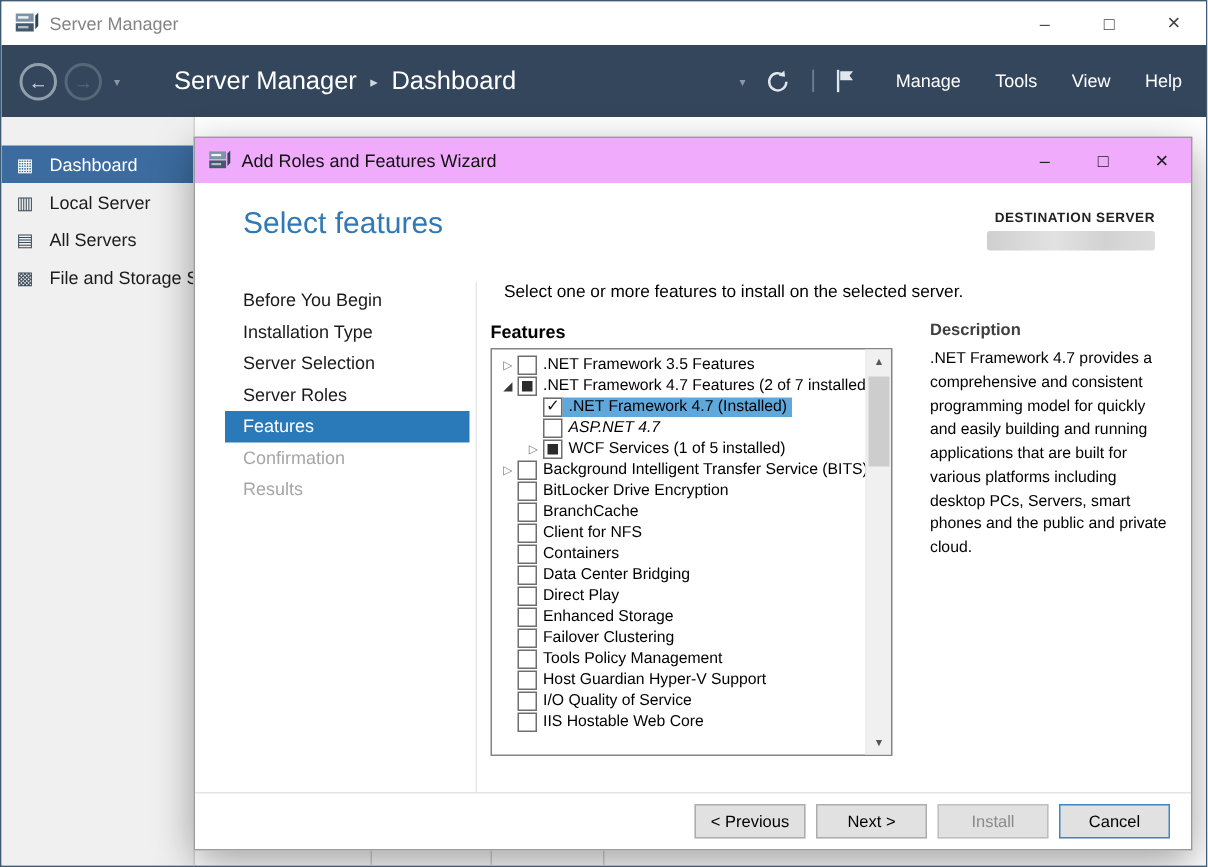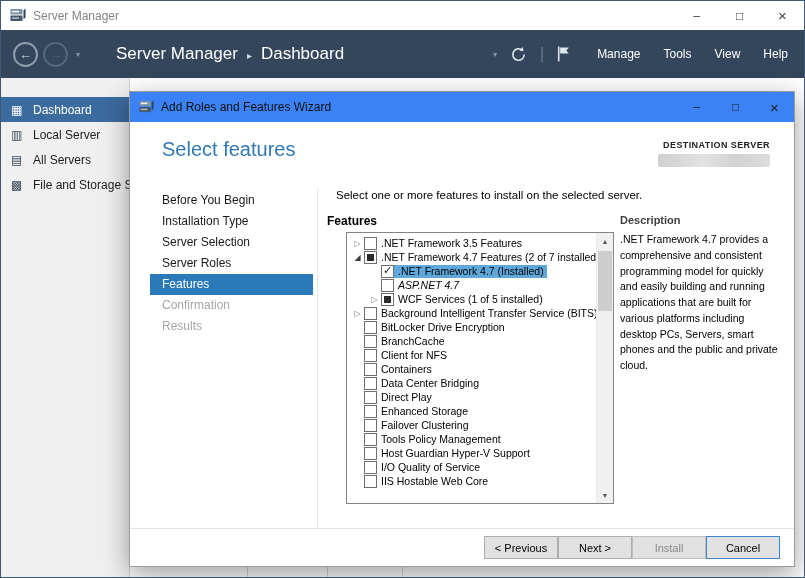--- a/index.html
+++ b/index.html
@@ -38,21 +38,21 @@
   .sb-item.selected { background:#3c6b9f; color:#fff; }
   .sb-item.selected .sb-icon { color:#fff; }
 
   .sm-content { position:absolute; top:77px; left:130px; right:0; bottom:0; background:#fff; }
   .bg-vline { position:absolute; bottom:0; width:1px; height:13px; background:#d4d4d4; }
 
   
   .wizard { position:absolute; left:128px; top:90px; width:666px; height:476px; background:#fff;
             border:1px solid #9b9b9b; box-shadow:0 8px 26px rgba(0,0,0,.38); }
   .wz-titlebar { position:absolute; top:0; left:0; right:0; height:30px; display:flex;
-                 align-items:center; padding-left:9px; background:#3b82f6; }
+                 align-items:center; padding-left:9px; background:#f0abfc; }
   .wz-title { margin-left:7px; font-size:12px; color:#111; }
   .wz-titlebar .wc { width:39px; height:30px; color:#222; }
 
   .wz-heading { position:absolute; left:32px; top:46px; font-size:20px; color:#3079b5; }
   .wz-dest { position:absolute; right:24px; top:48px; width:150px; text-align:right; }
   .wz-dest-label { font-size:9px; font-weight:bold; color:#222; letter-spacing:.4px; }
   .wz-dest-redacted { width:112px; height:13px; margin:4px 0 0 auto; border-radius:2px;
                       background:linear-gradient(90deg,#cfcfcf,#e2e2e2 40%,#d2d2d2 70%,#dddddd);
                       filter:blur(.5px); }
 
@@ -61,21 +61,21 @@
              white-space:nowrap; }
   .wz-step.selected { background:#2a7ab9; color:#fff; }
   .wz-step.disabled { color:#a6a6a6; }
 
   .wz-vdivider { position:absolute; left:187px; top:96px; height:340px; width:1px; background:#e8e8e8; }
 
   .wz-instruction { position:absolute; left:206px; top:97px; font-size:11.5px; color:#000; }
   .wz-features-label { position:absolute; left:197px; top:122px; font-size:12px; font-weight:bold; color:#000; }
 
   .listbox { position:absolute; left:197px; top:140px; width:268px; height:272px;
-             border:1px solid #848484; background:#fff;margin-left:19px; }
+             border:1px solid #848484; background:#fff; }
   .tree { position:absolute; top:1px; left:0; right:17px; bottom:1px; overflow:hidden; padding-top:2px; }
   .tree-row { height:14px; display:flex; align-items:center; white-space:nowrap; }
   .exp { width:13px; flex:none; text-align:center; font-size:8px; color:#7d7d7d; line-height:13px; }
   .exp.collapsed::before { content:"▷"; }
   .exp.expanded::before { content:"◢"; color:#3a3a3a; }
   .row-inner { display:flex; align-items:center; padding:0 3px 0 0; }
   .tree-row.selected .row-inner { background:#5fa8dc; }
   .cb { width:13px; height:13px; border:1px solid #6e6e6e; background:#fff; position:relative;
         flex:none; margin-right:4px; }
   .cb.checked::after { content:"✓"; position:absolute; left:1px; top:-2px; font-size:11px; color:#1a1a1a; }
@@ -88,21 +88,21 @@
   .sb-arrow { height:16px; display:flex; align-items:center; justify-content:center;
               font-size:7px; color:#555; }
   .sb-arrow.down { position:absolute; bottom:0; left:0; right:0; }
   .sb-thumb { position:absolute; top:18px; left:1px; right:1px; height:60px; background:#cdcdcd; }
 
   .wz-desc-label { position:absolute; left:490px; top:122px; font-size:11px; font-weight:bold; color:#404040; }
   .wz-desc-text { position:absolute; left:490px; top:140px; width:160px; font-size:10.5px;
                   line-height:1.5; color:#000; }
 
   .wz-footer { position:absolute; left:0; right:0; bottom:0; height:38px; border-top:1px solid #e5e5e5;
-               display:flex; align-items:center; justify-content:flex-end; padding-right:14px; }
+               display:flex; align-items:center; justify-content:flex-end; gap:7px; padding-right:14px; }
   .wz-btn { min-width:74px; height:23px; font-size:11px; font-family:inherit; color:#000;
             background:#e1e1e1; border:1px solid #adadad; }
   .wz-btn.disabled { color:#8a8a8a; border-color:#bfbfbf; }
   .wz-btn.focused { border-color:#3f86c6; }
 </style>
 </head>
 <body>
 
 <div class="screen">
 

